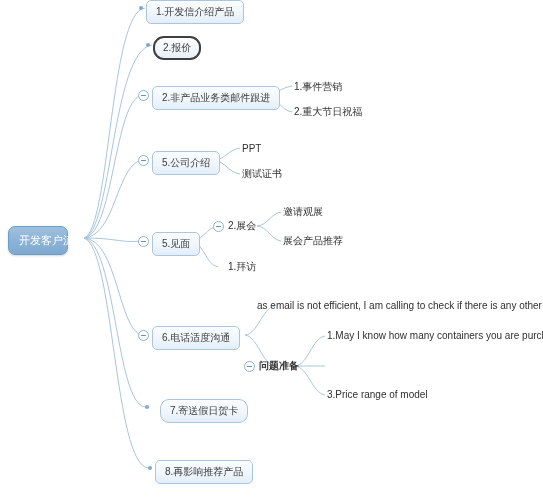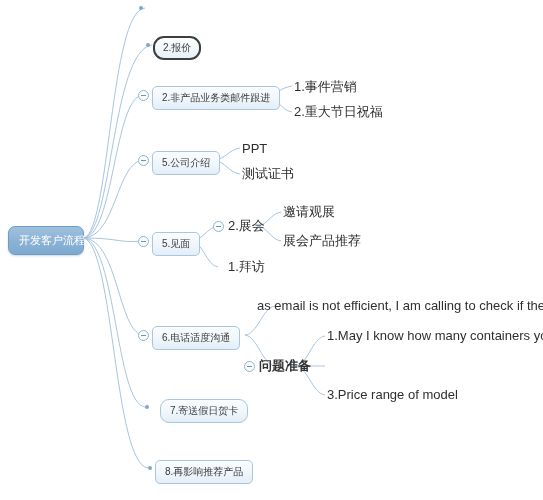--- a/index.html
+++ b/index.html
@@ -52,21 +52,21 @@
     text-align: center;
   }
   .box-node.selected {
     border: 2px solid #3e3e3e;
     background: linear-gradient(to bottom, #fdfefe 0%, #f0f6fb 60%, #e6f0f8 100%);
     padding: 3px 8px;
   }
   
   .text-node {
     color: #2f2f2f;
-    font-size: 13px;
+    font-size: 10px;
     line-height: 12px;
     padding: 0;
     background: transparent;
     border: none;
   }
   .text-node.bold {
     font-weight: bold;
     color: #333333;
   }
   
@@ -127,24 +127,27 @@
 
       <path d="M 245 335 C 258 334 262 308 275 306"></path>
       <path d="M 245 335 C 258 337 262 364 275 366"></path>
 
       <path d="M 295 366 C 308 365 312 338 325 336"></path>
       <path d="M 295 366 C 308 366 312 366 325 366"></path>
       <path d="M 295 366 C 308 367 312 393 325 395"></path>
     </g>
   </svg>
 
-  <div class="node root-node" style="left:8px; top:226px; width:76px;">
+  <div class="node root-node" style="left:8px; top:226px; width:60px;">
     <span>开发客户流程</span>
   </div>
 
+  <div class="node box-node" style="left:146px; top:0px;">
+    <span>1.开发信介绍产品</span>
+  </div>
   <div class="dot" style="left:139px; top:6px;"></div>
 
   <div class="node box-node selected" style="left:153px; top:36px;border-radius:11px;">
     <span>2.报价</span>
   </div>
   <div class="dot" style="left:146px; top:43px;"></div>
 
   <div class="toggle" style="left:138px; top:90px;"></div>
   <div class="node box-node" style="left:152px; top:86px;">
     <span>2.非产品业务类邮件跟进</span>

